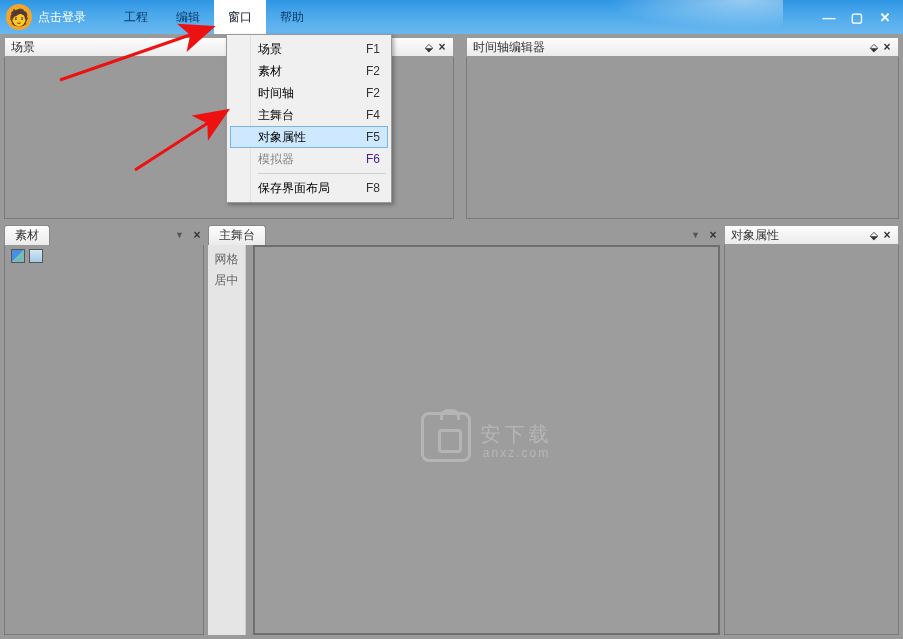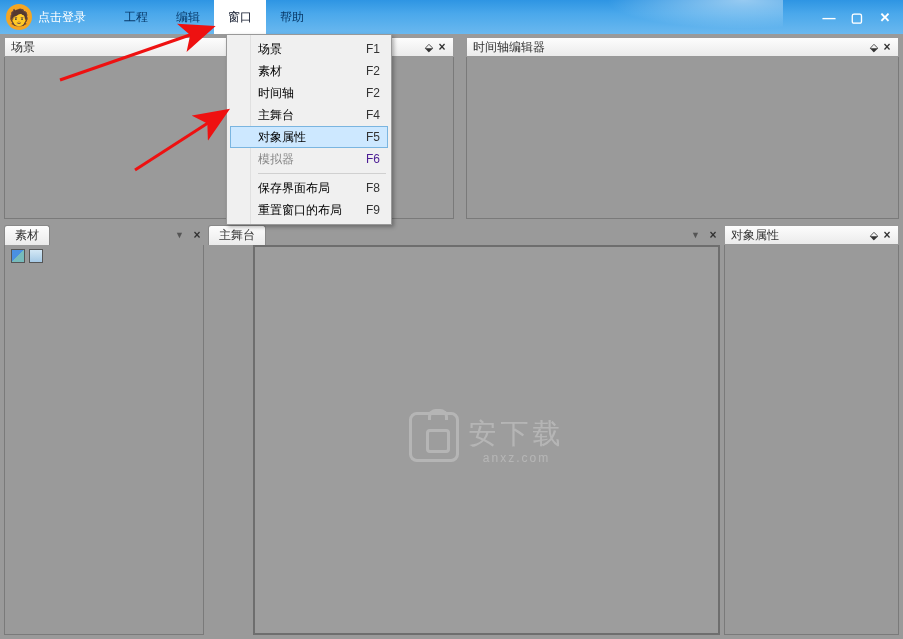--- a/index.html
+++ b/index.html
@@ -52,21 +52,21 @@
 .mi.b { background: linear-gradient(to bottom, #d4e8f5, #a5c9e5); }
 
 .p-stage { left: 204px; top: 188px; width: 512px; bottom: 0; }
 .stage-left-col { position: absolute; left: 0; top: 20px; bottom: 0; width: 38px; background: #e5e5e5; padding: 6px 4px; color: #666; text-align: center; border-right: 1px solid #ccc; }
 .stage-left-col div { margin-bottom: 4px; }
 .stage-canvas { position: absolute; left: 45px; top: 20px; right: 0; bottom: 0; background: #9d9d9d; border: 2px solid #6e6e6e; display: flex; align-items: center; justify-content: center; }
 .watermark { opacity: 0.25; color: #fff; text-align: center; }
 .wm-box { width: 50px; height: 50px; border: 3px solid #fff; border-radius: 8px; margin: 0 auto 6px; position: relative; }
 .wm-box::before { content: ""; position: absolute; left: 14px; top: 14px; width: 18px; height: 18px; border: 3px solid #fff; border-radius: 4px; }
 .wm-box::after { content: ""; position: absolute; left: 16px; top: -6px; width: 14px; height: 8px; border: 3px solid #fff; border-bottom: none; border-radius: 8px 8px 0 0; }
-.wm-text { font-size: 28px; letter-spacing: 4px; font-weight: normal; display:inline-block; vertical-align: middle; }
+.wm-text { font-size: 20px; letter-spacing: 4px; font-weight: normal; display:inline-block; vertical-align: middle; }
 .wm-sub { font-size: 12px; letter-spacing: 2px; margin-top: -2px; }
 
 .p-props { left: 720px; top: 188px; right: 0; bottom: 0; }
 
 
 .arrow { position: absolute; pointer-events: none; z-index: 200; }
 
 
 .tab-right { margin-left: auto; display: flex; align-items: center; gap: 2px; }
 </style>
@@ -114,24 +114,20 @@
       </div>
     <div class="dd-item disabled">
         <span class="dd-label">模拟器</span>
         <span class="dd-shortcut">F6</span>
       </div>
     <div class="dd-sep"></div>
     <div class="dd-item">
         <span class="dd-label">保存界面布局</span>
         <span class="dd-shortcut">F8</span>
       </div>
-    <div class="dd-item">
-        <span class="dd-label">重置窗口的布局</span>
-        <span class="dd-shortcut">F9</span>
-      </div>
   </div>
 </div>
 
 <div class="workspace">
 
   <div class="panel p-scene">
     <div class="panel-header">
       <span class="panel-title">场景</span>
       <span class="pin">⬙</span>
       <span class="x">×</span>
@@ -168,20 +164,24 @@
 
   <div class="panel p-stage">
     <div class="panel-header tab-style">
       <div class="tab-chip">
         <span>主舞台</span>
       </div>
       <div class="tab-right">
         <span class="drop-arrow">▼</span>
         <span class="x">×</span>
       </div>
+    </div>
+    <div class="stage-left-col">
+      <div>网格</div>
+      <div>居中</div>
     </div>
     <div class="stage-canvas">
       <div class="watermark">
         <div style="display:flex; align-items:center; gap:10px; justify-content:center;">
           <div class="wm-box"></div>
           <div>
             <div class="wm-text">安下载</div>
             <div class="wm-sub">anxz.com</div>
           </div>
         </div>

